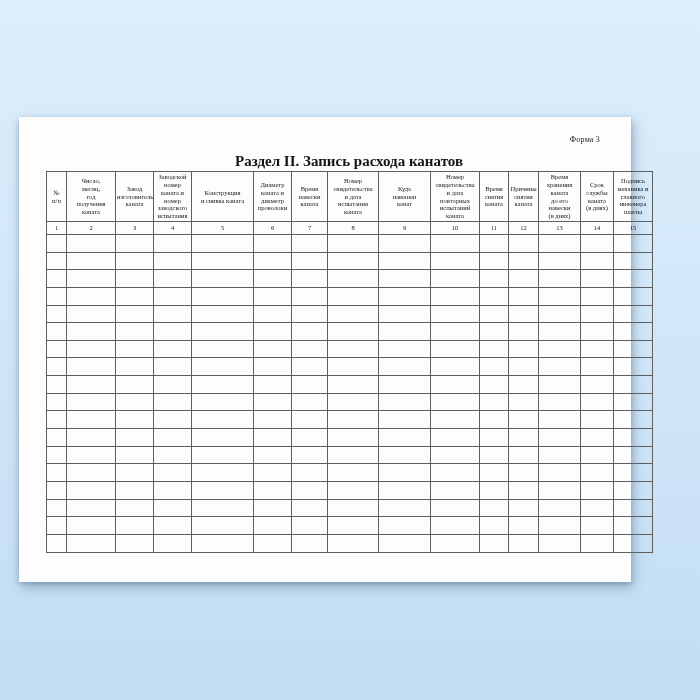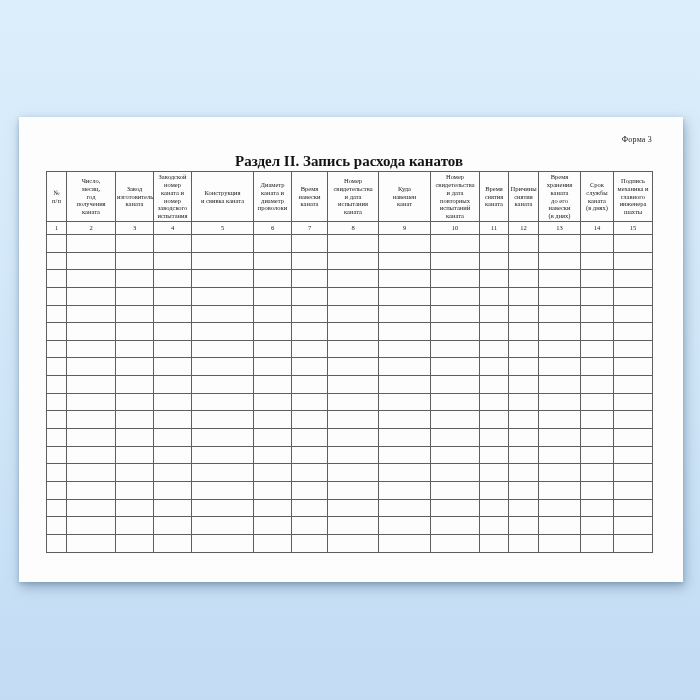--- a/index.html
+++ b/index.html
@@ -6,21 +6,21 @@
   html,body { width:700px; height:700px; }
   body {
     font-family: "Liberation Serif", "DejaVu Serif", serif;
     background: linear-gradient(180deg, #dceefb 0%, #d6eafa 30%, #cde4f7 65%, #c3dcf4 100%);
     position: relative;
     overflow: hidden;
   }
   .sheet {
     position:absolute;
     left:19px; top:117px;
-    width:664px; height:465px;
+    width:612px; height:465px;
     background:#fdfdfd;
     box-shadow: 2px 5px 12px rgba(96,125,155,0.55), 0 2px 4px rgba(96,125,155,0.40);
   }
   .form-label {
     position:absolute;
     top:18px; right:31px;
     font-size:8px;
     color:#1c1c1c;
     letter-spacing:0.2px;
   }

